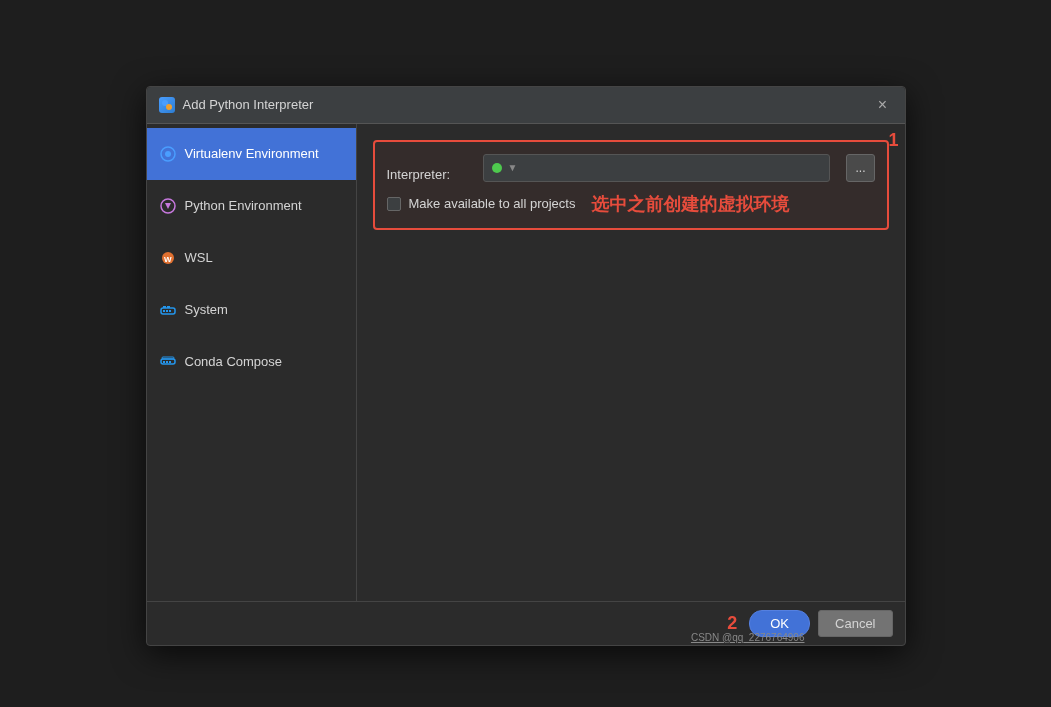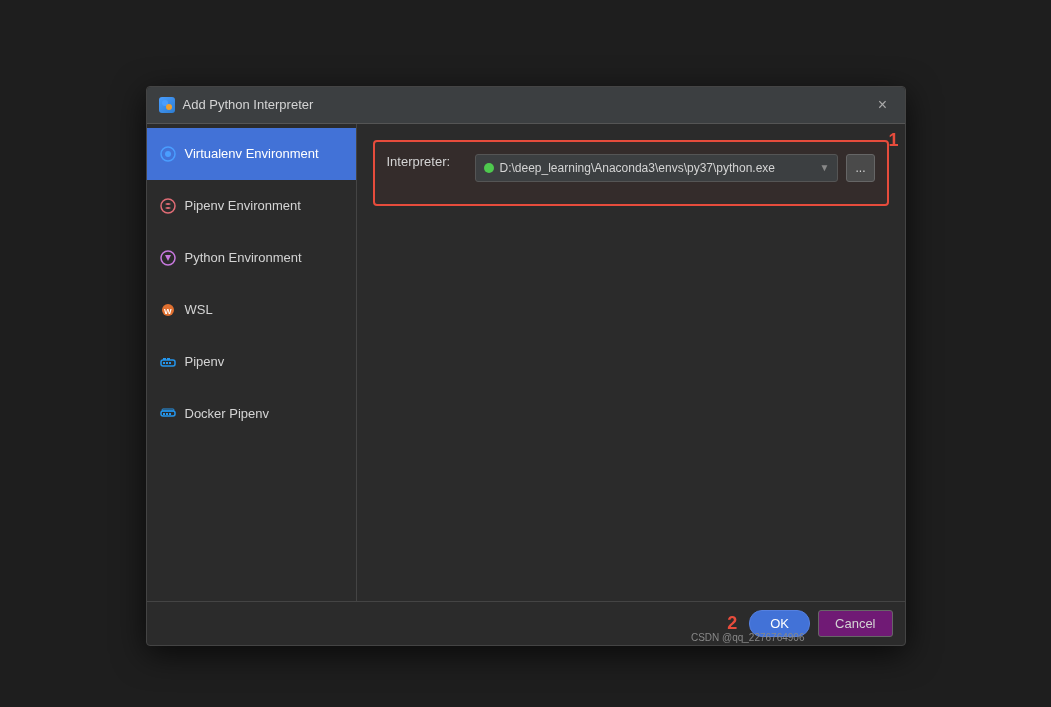--- a/index.html
+++ b/index.html
@@ -125,22 +125,22 @@
       overflow: auto;
     }
     .annotation-box {
       border: 2px solid #e74c3c;
       border-radius: 4px;
       padding: 12px;
       background: rgba(231, 76, 60, 0.05);
     }
     .interpreter-row {
       display: flex;
-      align-items: flex-start;
-      gap: 8px;
+      align-items: flex-end;
+      gap: 16px;
       margin-bottom: 10px;
     }
     .interpreter-label {
       color: #d4d4d4;
       font-size: 13px;
       white-space: nowrap;
       min-width: 80px;
     }
     .interpreter-dropdown {
       flex: 1;
@@ -232,34 +232,35 @@
     .btn-ok {
       background: #4272d7;
       border: 1px solid #5580e0;
       color: white;
       padding: 5px 20px;
       border-radius: 13px;
       cursor: pointer;
       font-size: 13px;
     }
     .btn-cancel {
-      background: #701a75;
+      background: #737373;
       border: 1px solid #666;
       color: #d4d4d4;
       padding: 5px 16px;
       border-radius: 3px;
       cursor: pointer;
       font-size: 13px;
     }
     .watermark {
       position: absolute;
       bottom: 2px;
       right: 100px;
       color: #888;
       font-size: 10px;
+      text-decoration: underline;
     }
   </style>
 </head>
 <body>
 
 <div class="dialog">
 
   <div class="title-bar">
     <div class="title-bar-left">
       <div class="title-icon">
@@ -282,30 +283,20 @@
           <svg width="16" height="16" viewBox="0 0 16 16">
             <circle cx="8" cy="8" r="7" fill="none" stroke="#4a9eff" stroke-width="1.5"></circle>
             <circle cx="8" cy="8" r="3" fill="#4a9eff"></circle>
           </svg>
         </div>
         <span>Virtualenv Environment</span>
       </div>
 
 
 
-      <div class="sidebar-item">
-        <div class="sidebar-icon icon-pipenv">
-          <svg width="16" height="16" viewBox="0 0 16 16">
-            <circle cx="8" cy="8" r="7" fill="none" stroke="#e06c75" stroke-width="1.5"></circle>
-            <path d="M5 6 Q8 4 11 6 Q8 8 5 6" fill="#e06c75"></path>
-            <path d="M5 10 Q8 8 11 10 Q8 12 5 10" fill="#e06c75"></path>
-          </svg>
-        </div>
-        <span>Pipenv Environment</span>
-      </div>
 
       <div class="sidebar-item">
         <div class="sidebar-icon icon-poetry">
           <svg width="16" height="16" viewBox="0 0 16 16">
             <circle cx="8" cy="8" r="7" fill="none" stroke="#c678dd" stroke-width="1.5"></circle>
             <path d="M5 5 L11 5 L8 11 Z" fill="#c678dd"></path>
           </svg>
         </div>
         <span>Python Environment</span>
       </div>
@@ -326,52 +317,56 @@
         <div class="sidebar-icon icon-docker">
           <svg width="16" height="16" viewBox="0 0 16 16">
             <rect x="1" y="6" width="14" height="6" rx="2" fill="none" stroke="#2496ed" stroke-width="1.5"></rect>
             <rect x="3" y="4" width="3" height="2" fill="#2496ed"></rect>
             <rect x="7" y="4" width="3" height="2" fill="#2496ed"></rect>
             <rect x="3" y="8" width="2" height="2" fill="#2496ed"></rect>
             <rect x="6" y="8" width="2" height="2" fill="#2496ed"></rect>
             <rect x="9" y="8" width="2" height="2" fill="#2496ed"></rect>
           </svg>
         </div>
-        <span>Pipenv</span>
+        <span>System</span>
       </div>
 
       <div class="sidebar-item">
         <div class="sidebar-icon icon-docker-compose">
           <svg width="16" height="16" viewBox="0 0 16 16">
             <rect x="1" y="5" width="14" height="5" rx="2" fill="none" stroke="#2496ed" stroke-width="1.5"></rect>
             <rect x="2" y="3" width="12" height="2" rx="1" fill="none" stroke="#2496ed" stroke-width="1"></rect>
             <rect x="3" y="7" width="2" height="2" fill="#2496ed"></rect>
             <rect x="6" y="7" width="2" height="2" fill="#2496ed"></rect>
             <rect x="9" y="7" width="2" height="2" fill="#2496ed"></rect>
           </svg>
         </div>
-        <span>Docker Pipenv</span>
+        <span>Conda Compose</span>
       </div>
 
     </div>
 
     <div class="main-content">
       <div style="position:relative; display:inline-block;">
         <div class="annotation-box">
 
           <div class="interpreter-row">
             <span class="interpreter-label">Interpreter:</span>
             <div class="interpreter-dropdown">
               <div class="dropdown-indicator"></div>
-              <span class="dropdown-text">D:\deep_learning\Anaconda3\envs\py37\python.exe</span>
               <span class="dropdown-arrow">▼</span>
             </div>
             <button class="dropdown-btn-right">...</button>
           </div>
 
+          <div class="checkbox-row">
+            <div class="checkbox"></div>
+            <span class="checkbox-label">Make available to all projects</span>
+            <span class="annotation-text">选中之前创建的虚拟环境</span>
+          </div>
         </div>
         <span class="annotation-number">1</span>
       </div>
     </div>
   </div>
 
   <div class="dialog-footer">
     <span class="annotation-number-2" style="margin-right:4px;">2</span>
     <button class="btn-ok">OK</button>
     <button class="btn-cancel">Cancel</button>

